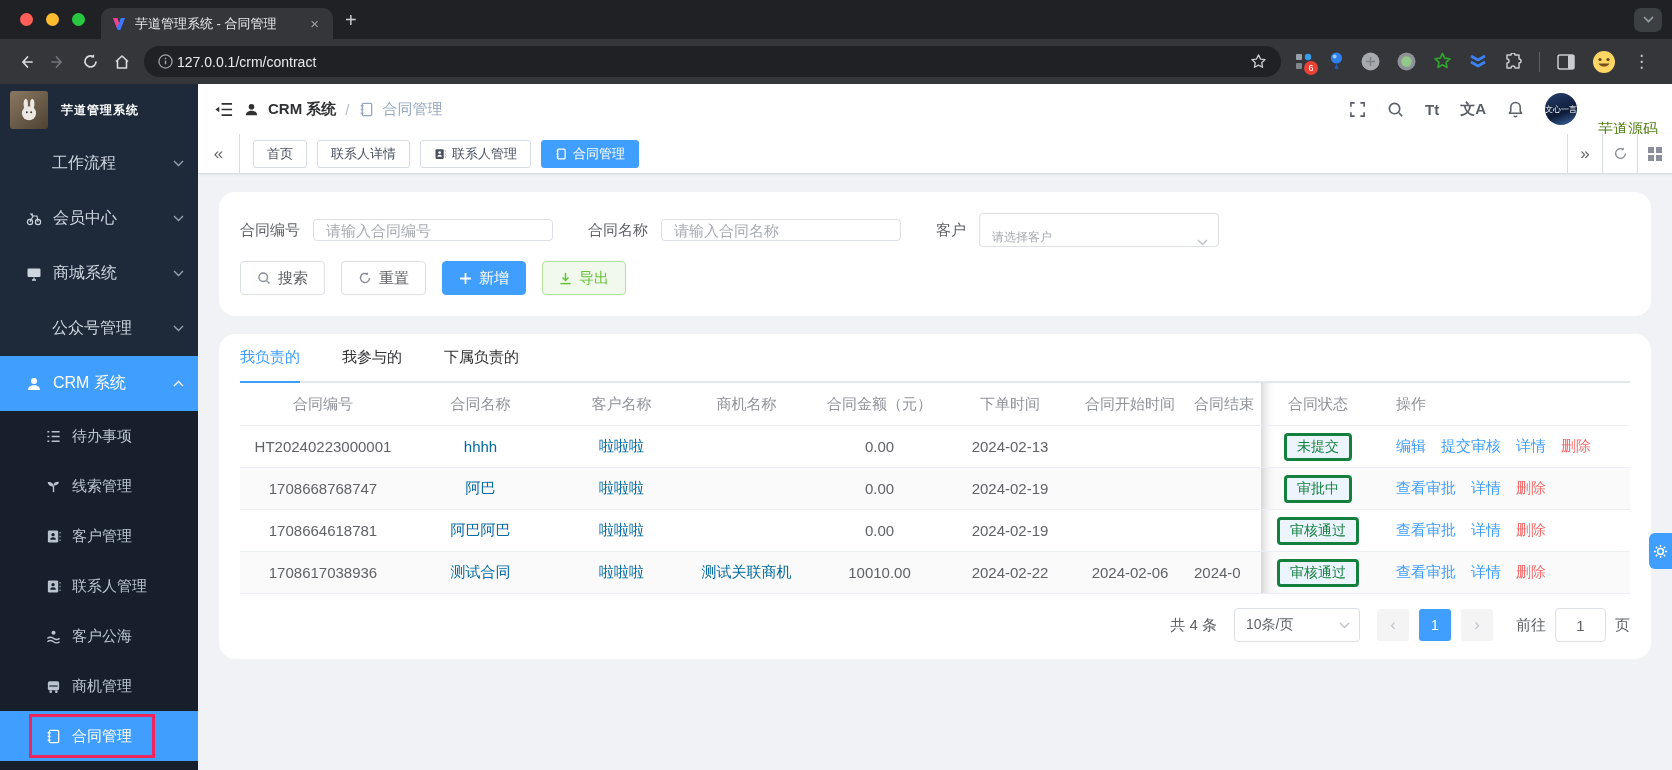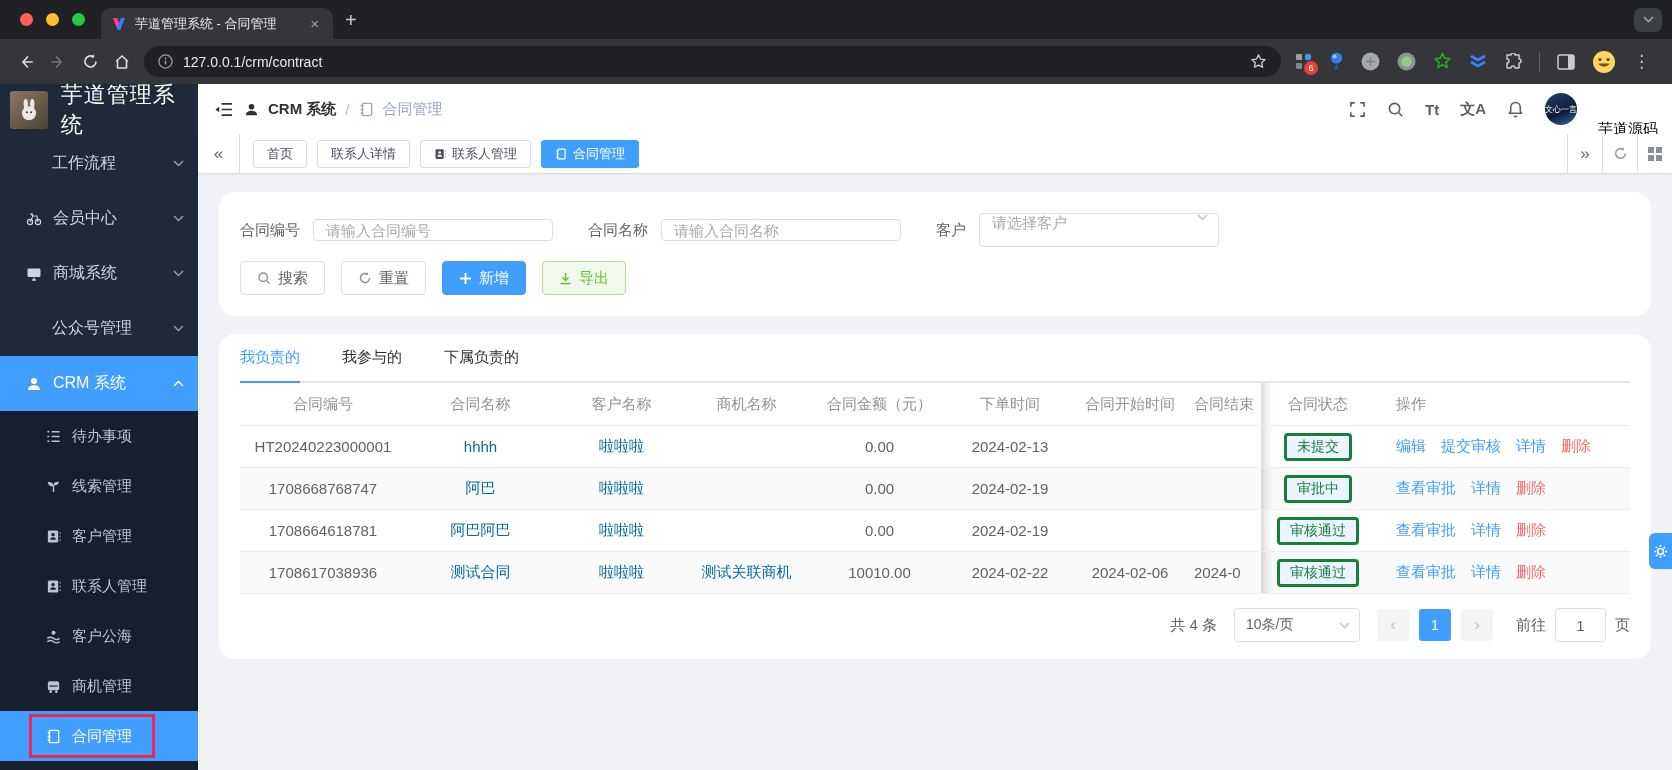--- a/index.html
+++ b/index.html
@@ -15,35 +15,35 @@
     display:flex; align-items:center; gap:8px; padding:0 10px; }
   .btab-title { flex:1; color:#e8eaed; font-size:13px; white-space:nowrap; overflow:hidden; }
   .btab-close { color:#9aa0a6; font-size:15px; line-height:1; padding:2px 4px; }
   .newtab { color:#c9ccd0; font-size:20px; margin-left:12px; line-height:1; }
   .tabsearch { margin-left:auto; margin-right:10px; width:28px; height:24px; background:#3c4043;
     border-radius:7px; display:flex; align-items:center; justify-content:center; color:#9aa0a6; }
   .toolbar { height:45px; background:#35363a; display:flex; align-items:center; padding:0 10px; }
   .nav-ic { width:32px; height:32px; border-radius:50%; display:flex; align-items:center; justify-content:center; color:#dadce0; }
   .nav-ic.dim { color:#70757a; }
   .urlbar { flex:1; height:31px; background:#202124; border-radius:16px; margin:0 10px 0 6px;
-    display:flex; align-items:center; gap:10px; padding:0 14px; }
+    display:flex; align-items:center; gap:4px; padding:0 14px; }
   .url-text { color:#e8eaed; font-size:14px; flex:1; }
   .ext { display:flex; align-items:center; gap:17px; padding:0 12px 0 4px; }
   .ext-divider { width:1px; height:20px; background:#5f6368; }
   .ext-badge { position:absolute; right:-6px; bottom:-5px; background:#e94235; color:#fff;
     font-size:9px; min-width:14px; height:14px; border-radius:7px; display:flex; align-items:center; justify-content:center; padding:0 3px; }
   .menu-dots { color:#c9ccd0; font-size:17px; }
 
   
   .app { display:flex; height:686px; }
   .sidebar { width:198px; background:#1e2a3a; display:flex; flex-direction:column; flex-shrink:0; }
   .logo-row { height:52px; display:flex; align-items:center; gap:13px; padding-left:10px; }
   .logo-img { width:38px; height:38px; border-radius:3px; background:linear-gradient(140deg,#8a7862,#4e4233);
     display:flex; align-items:center; justify-content:center; }
-  .logo-title { color:#fff; font-size:22px; font-weight:400; letter-spacing:1px; }
+  .logo-title { color:#fff; font-size:12px; font-weight:700; letter-spacing:1px; }
   .m-item { height:55px; display:flex; align-items:center; padding:0 14px 0 26px; color:#cdd5de; font-size:16px; gap:11px; }
   .m-item .spacer { width:15px; height:15px; flex-shrink:0; }
   .m-item .chev { margin-left:auto; color:#93a1b0; }
   .m-item.active { background:#409eff; color:#fff; }
   .m-item.active .chev { color:#fff; }
   .submenu { background:#161f2b; flex:1; }
   .s-item { height:50px; display:flex; align-items:center; padding-left:46px; gap:11px; color:#bac4cf; font-size:15px; position:relative; }
   .s-item.active { background:#409eff; color:#fff; }
   .redbox { position:absolute; left:29px; top:3px; width:126px; height:44px; border:3px solid #f0245c; pointer-events:none; }
 
@@ -51,21 +51,21 @@
   .navbar { height:50px; background:#fff; display:flex; align-items:center; padding:0 14px 0 4px; }
   .burger { width:42px; height:50px; display:flex; align-items:center; justify-content:center; color:#303133; }
   .crumb { display:flex; align-items:center; gap:9px; font-size:15px; }
   .crumb-root { color:#303133; font-weight:600; }
   .crumb-sep { color:#b6bcc6; }
   .crumb-cur { color:#97a8be; }
   .nav-right { margin-left:auto; display:flex; align-items:center; gap:21px; color:#5a5e66; }
   .nav-right .txt-ic { font-size:15px; font-weight:600; }
   .avatar { width:32px; height:32px; border-radius:50%; background:linear-gradient(160deg,#27406e,#0d1b36 60%,#3e6ca8);
     display:flex; align-items:center; justify-content:center; color:#fff; font-size:8px; overflow:hidden; }
-  .username { color:#000000; font-size:15px;margin-top:40px; }
+  .username { color:#4d7c0f; font-size:15px;margin-top:40px; }
 
   .tagbar { height:40px; background:#fff; border-bottom:1px solid #d8dce5; display:flex; align-items:center;
     box-shadow:0 1px 3px rgba(0,0,0,.05); }
   .tag-side { width:42px; height:100%; display:flex; align-items:center; justify-content:center; color:#666; font-size:17px; }
   .tag-side.l { border-right:1px solid #d8dce5; }
   .tag-side.r { border-left:1px solid #d8dce5; width:35px; }
   .tags { display:flex; gap:10px; padding:0 13px; flex:1; }
   .chip { height:28px; border:1px solid #d8dce5; border-radius:3px; background:#fff; color:#495060;
     font-size:13px; display:flex; align-items:center; gap:6px; padding:0 13px; }
   .chip.active { background:#409eff; border-color:#409eff; color:#fff; }
@@ -74,21 +74,21 @@
   .content { flex:1; padding:18px 21px 0; }
   .card { background:#fff; border-radius:16px; }
   .search-card { height:124px; padding:21px; }
   .frow { display:flex; align-items:center; }
   .fgroup { display:flex; align-items:center; margin-right:35px; }
   .flabel { font-size:15px; color:#606266; margin-right:13px; white-space:nowrap; }
   .fin { width:240px; height:22px; border:1px solid #dcdfe6; border-radius:4px; padding:0 12px; font-size:15px;
     color:#606266; font-family:inherit; outline:none; }
   .fin::placeholder { color:#a8abb2; }
   .fsel { width:240px; height:34px; border:1px solid #dcdfe6; border-radius:4px; padding:0 10px 0 12px;
-    display:flex; align-items:flex-start; justify-content:space-between; color:#a8abb2; font-size:15px; background:#fff; }
+    display:flex; align-items:flex-end; justify-content:space-between; color:#a8abb2; font-size:12px; background:#fff; }
   .btnrow { margin-top:14px; display:flex; gap:16px; }
   .btn { height:34px; padding:0 16px; border-radius:4px; border:1px solid #dcdfe6; background:#fff; color:#606266;
     font-size:15px; display:flex; align-items:center; gap:7px; font-family:inherit; }
   .btn.primary { background:#409eff; border-color:#409eff; color:#fff; }
   .btn.success { background:#f0f9eb; border-color:#b3e19d; color:#67c23a; }
 
   .table-card { margin-top:18px; padding:7px 21px 17px; }
   .ltabs { display:flex; gap:42px; border-bottom:2px solid #e4e7ed; height:42px; }
   .ltab { font-size:15px; color:#303133; display:flex; align-items:flex-start; padding-top:7px; position:relative; }
   .ltab.active { color:#409eff; }

